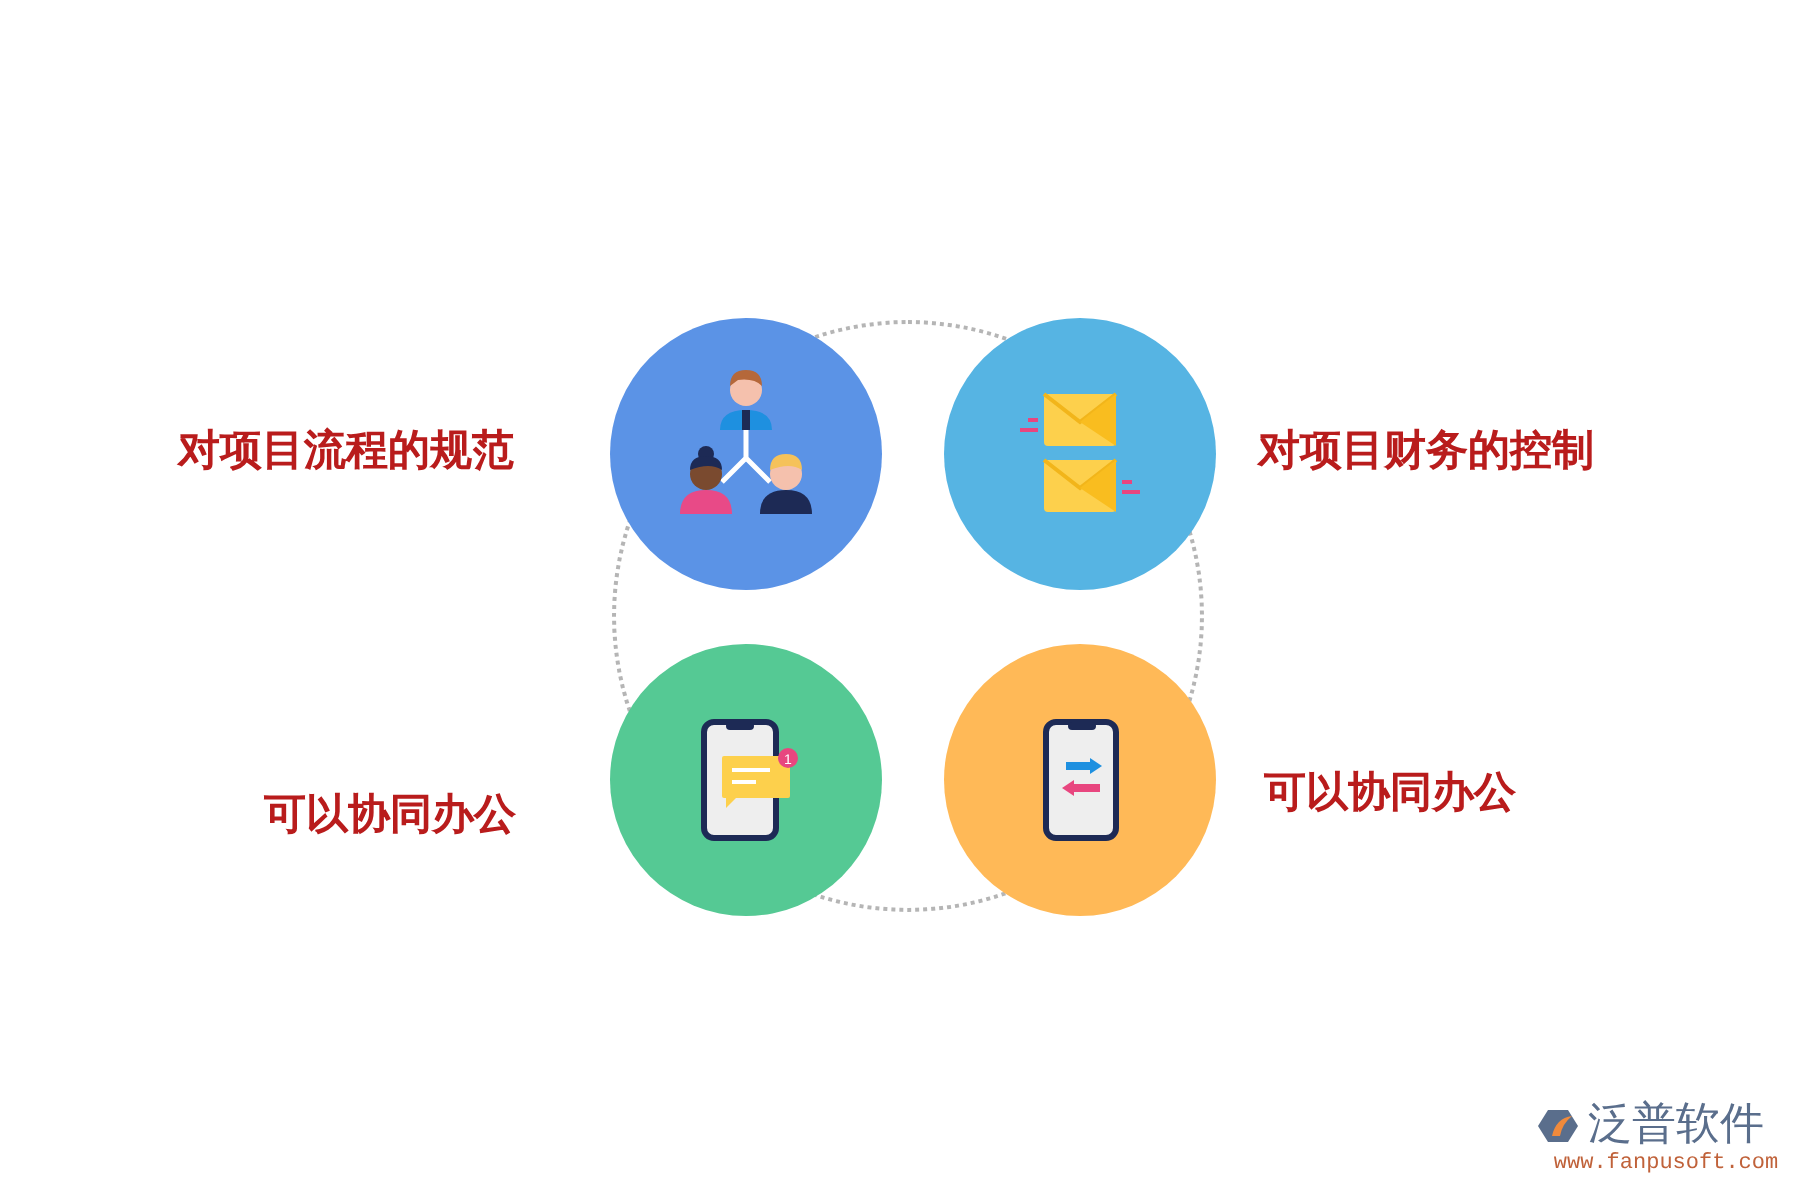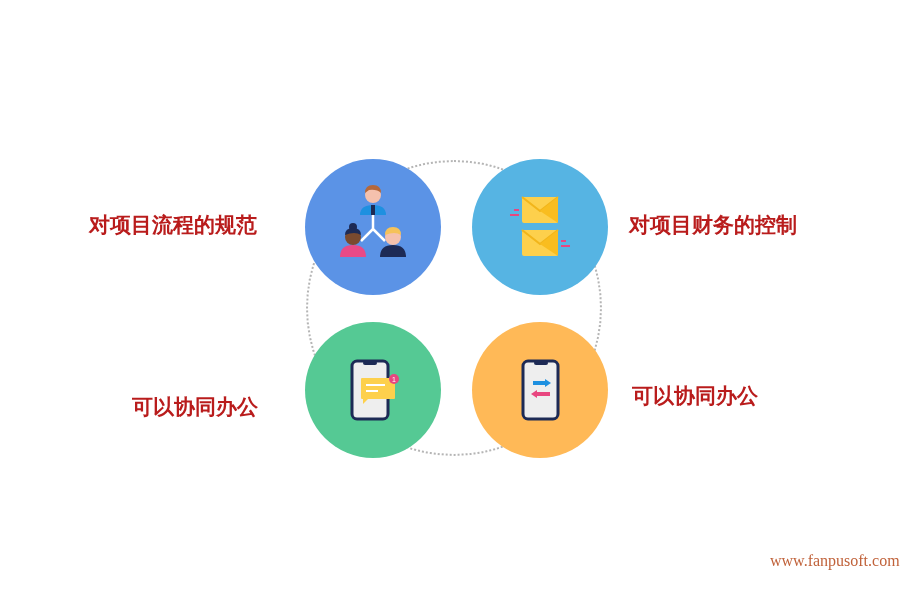--- a/index.html
+++ b/index.html
@@ -5,21 +5,21 @@
   html, body { margin:0; padding:0; }
   body { width:900px; height:600px; background:#ffffff; position:relative; overflow:hidden;
          font-family:"DejaVu Sans", "Liberation Sans", sans-serif; }
   .ring { position:absolute; left:306px; top:160px; width:296px; height:296px; border-radius:50%;
           border:2px dotted #b5b5b5; box-sizing:border-box; }
   .node { position:absolute; width:136px; height:136px; border-radius:50%; }
   .node svg { position:absolute; left:0; top:0; }
   .label { position:absolute; font-size:21px; font-weight:bold; color:#b91c1c; white-space:nowrap; line-height:24px; }
   .logo { position:absolute; left:768px; top:551px; width:128px; }
   .logo-cn { font-size:22px; color:#5a6e8c; line-height:24px; display:flex; align-items:center; gap:4px; }
-  .logo-url { font-family:Liberation Serif, serif; font-size:16px; color:#c0623a; margin-top:1px; padding-left:2px; }
+  .logo-url { font-family:Liberation Mono, monospace; font-size:11px; color:#c0623a; margin-top:1px; padding-left:2px;text-align:center; }
 </style>
 </head>
 <body>
 
 <div class="ring"></div>
 
 <div class="node" style="left:305px;top:159px;background:#5b93e6;">
   <svg width="136" height="136" viewBox="0 0 136 136">
     <path d="M68 56 L68 70 M68 70 L56 82 M68 70 L80 82" stroke="#fff" stroke-width="2.5" fill="none"></path>
     <path d="M55 56 Q55 46 68 46 Q81 46 81 56 Z" fill="#1e90e0"></path>
@@ -70,14 +70,21 @@
     <rect x="62" y="39" width="14" height="4" rx="2" fill="#1d2a55"></rect>
     <path d="M61 61 L74 61" stroke="#1e90e0" stroke-width="4"></path>
     <path d="M73 57 L79 61 L73 65 Z" fill="#1e90e0"></path>
     <path d="M64 72 L78 72" stroke="#e8467f" stroke-width="4"></path>
     <path d="M65 68 L59 72 L65 76 Z" fill="#e8467f"></path>
   </svg>
 </div>
 <div class="label" style="left:632px;top:384px;">可以协同办公</div>
 
 <div class="logo">
+  <div class="logo-cn">
+    <svg width="22" height="20" viewBox="0 0 22 20">
+      <path d="M6 2 L16 2 L21 10 L16 18 L6 18 L1 10 Z" fill="#5a6e8c"></path>
+      <path d="M8 15 Q10 6 18 5 Q13 9 12 15 Z" fill="#f08a3c"></path>
+    </svg>
+    <span>泛普软件</span>
+  </div>
   <div class="logo-url">www.fanpusoft.com</div>
 </div>
 
 </body></html>

